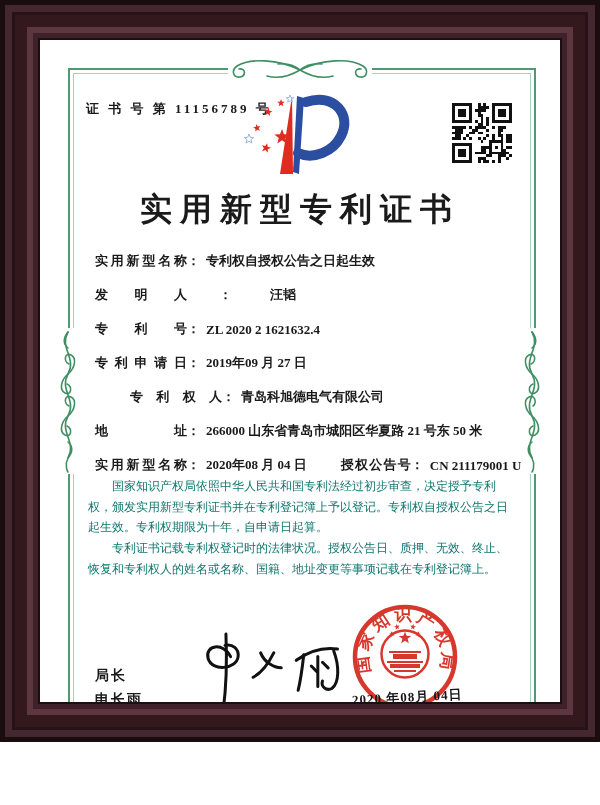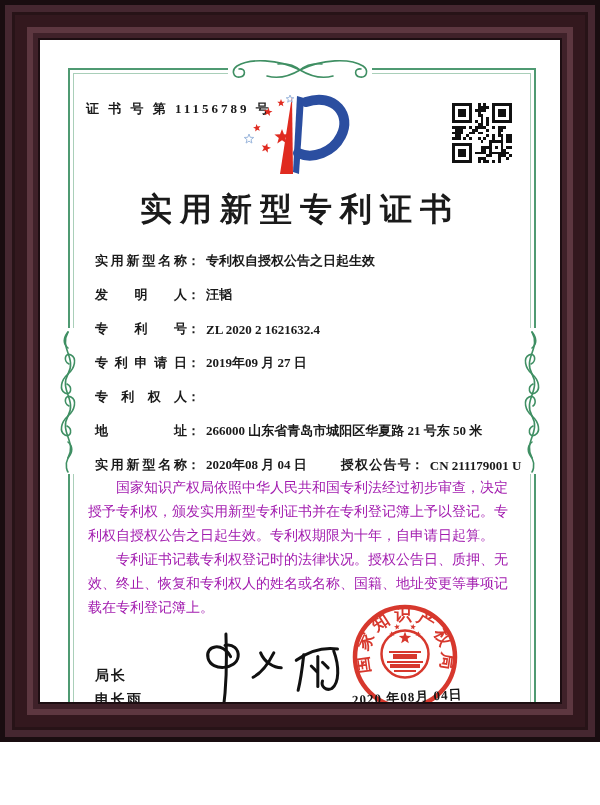--- a/index.html
+++ b/index.html
@@ -21,22 +21,22 @@
   .orn{position:absolute;background:#fff;z-index:2;}
   .orn svg{display:block;width:100%;height:100%;}
   .cert-no{position:absolute;left:86px;top:100px;font-size:13px;letter-spacing:3px;font-weight:600;z-index:3;}
   .logo{position:absolute;left:240px;top:92px;width:125px;height:95px;z-index:3;}
   .qr{position:absolute;left:452px;top:103px;width:60px;height:60px;z-index:3;}
   .title{position:absolute;left:0;top:188px;width:100%;text-align:center;font-size:32px;font-weight:700;
          letter-spacing:8px;z-index:3;}
   .row{position:absolute;left:95px;display:flex;align-items:flex-end;font-size:13px;font-weight:600;z-index:3;white-space:nowrap;}
   .flabel{display:inline-block;width:92px;text-align:justify;text-align-last:justify;}
   .colon{margin-right:6px;}
-  .paras{position:absolute;left:88px;top:476px;width:428px;font-size:14px;line-height:1.72;z-index:3;
-         font-style:oblique 6deg;color:#a21caf;}
+  .paras{position:absolute;left:88px;top:476px;width:428px;font-size:12px;line-height:1.72;z-index:3;
+         font-style:oblique 6deg;color:#0f766e;}
   .paras p{margin:0;text-indent:2em;}
   .signer{position:absolute;left:95px;top:664px;font-size:14px;font-weight:600;line-height:24px;letter-spacing:2px;z-index:3;}
   .signature{position:absolute;left:195px;top:628px;width:150px;height:90px;z-index:4;}
   .seal{position:absolute;left:340px;top:592px;width:130px;height:130px;z-index:4;opacity:.93;}
   .seal-date{position:absolute;left:352px;top:688px;width:130px;font-size:13px;font-weight:700;color:#161616;
              letter-spacing:1px;transform:rotate(-3deg);z-index:5;white-space:nowrap;}
   .gr{stroke:#3f8f63;fill:none;stroke-width:1.6;stroke-linecap:round;}
 </style>
 </head>
 <body>
@@ -246,38 +246,39 @@
       <rect x="15" y="15" width="1" height="1" fill="#111"></rect>
     </svg>
 
   <div class="title">实用新型专利证书</div>
 
   <div class="row" style="top:252px;">
     <span class="flabel">实用新型名称</span>
       <span class="colon">：</span>
     <span>专利权自授权公告之日起生效</span>
   </div>
-  <div class="row" style="top:286px;">
+  <div class="row" style="top:286px;gap:32px;">
     <span class="flabel">发明人</span>
       <span class="colon">：</span>
     <span>汪韬</span>
   </div>
   <div class="row" style="top:320px;">
     <span class="flabel">专利号</span>
       <span class="colon">：</span>
     <span>ZL 2020 2 1621632.4</span>
   </div>
   <div class="row" style="top:354px;">
     <span class="flabel">专利申请日</span>
       <span class="colon">：</span>
     <span>2019年09 月 27 日</span>
   </div>
-  <div class="row" style="top:388px;">
+  <div class="row" style="top:388px;margin-left:35px;">
     <span class="flabel">专利权人</span>
       <span class="colon">：</span>
+    <span>青岛科旭德电气有限公司</span>
   </div>
   <div class="row" style="top:422px;">
     <span class="flabel">地址</span>
       <span class="colon">：</span>
     <span>266000 山东省青岛市城阳区华夏路 21 号东 50 米</span>
   </div>
   <div class="row" style="top:456px;">
     <span class="flabel">实用新型名称</span>
       <span class="colon">：</span>
     <span>2020年08 月 04 日</span>

